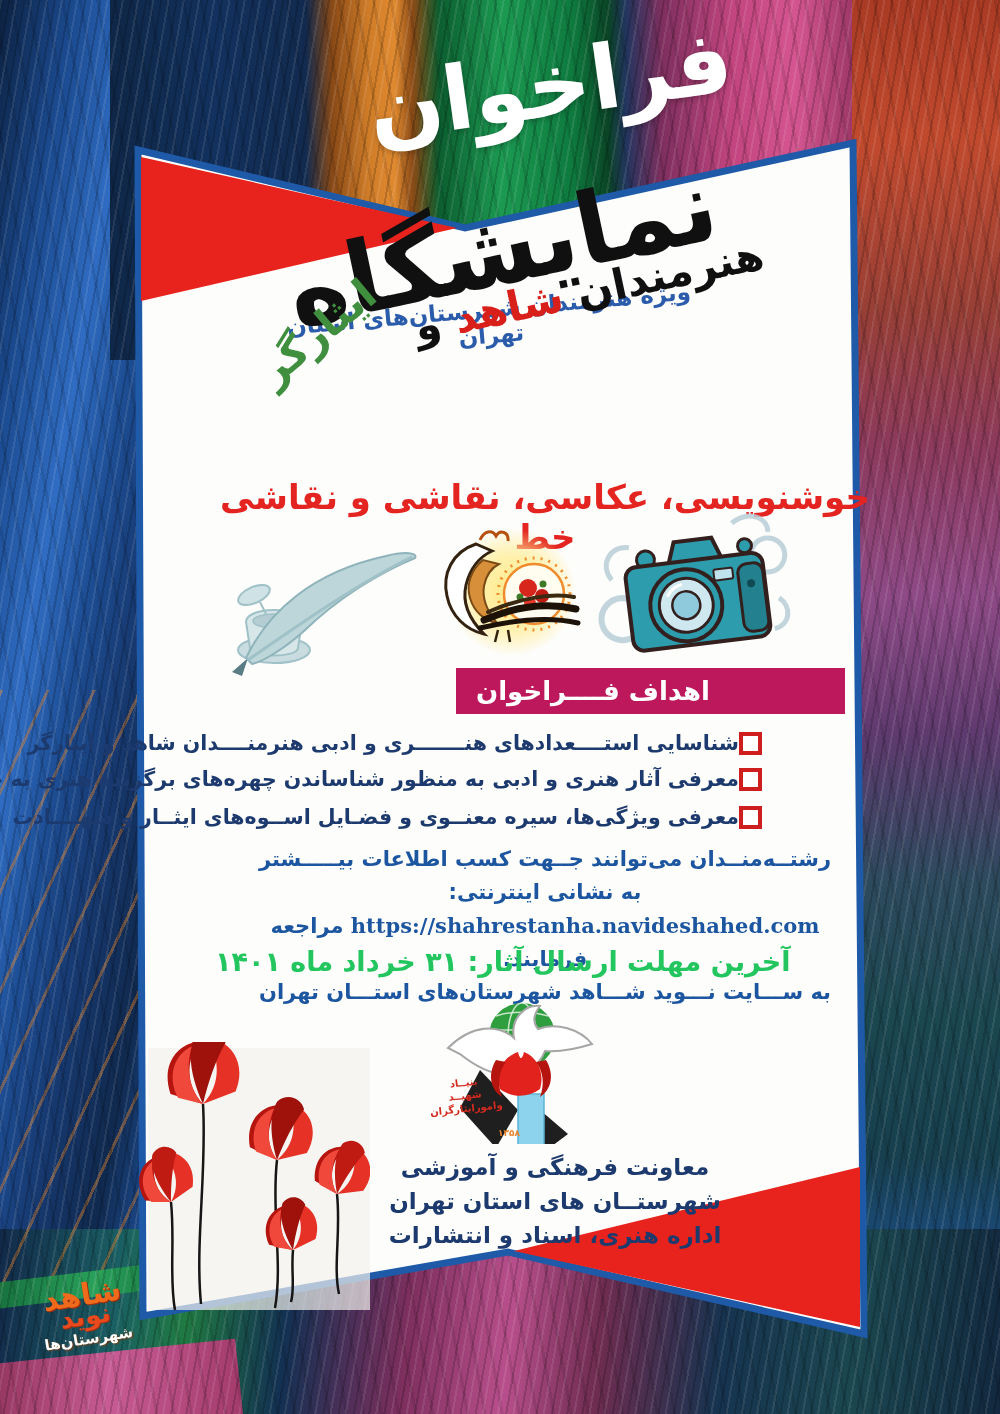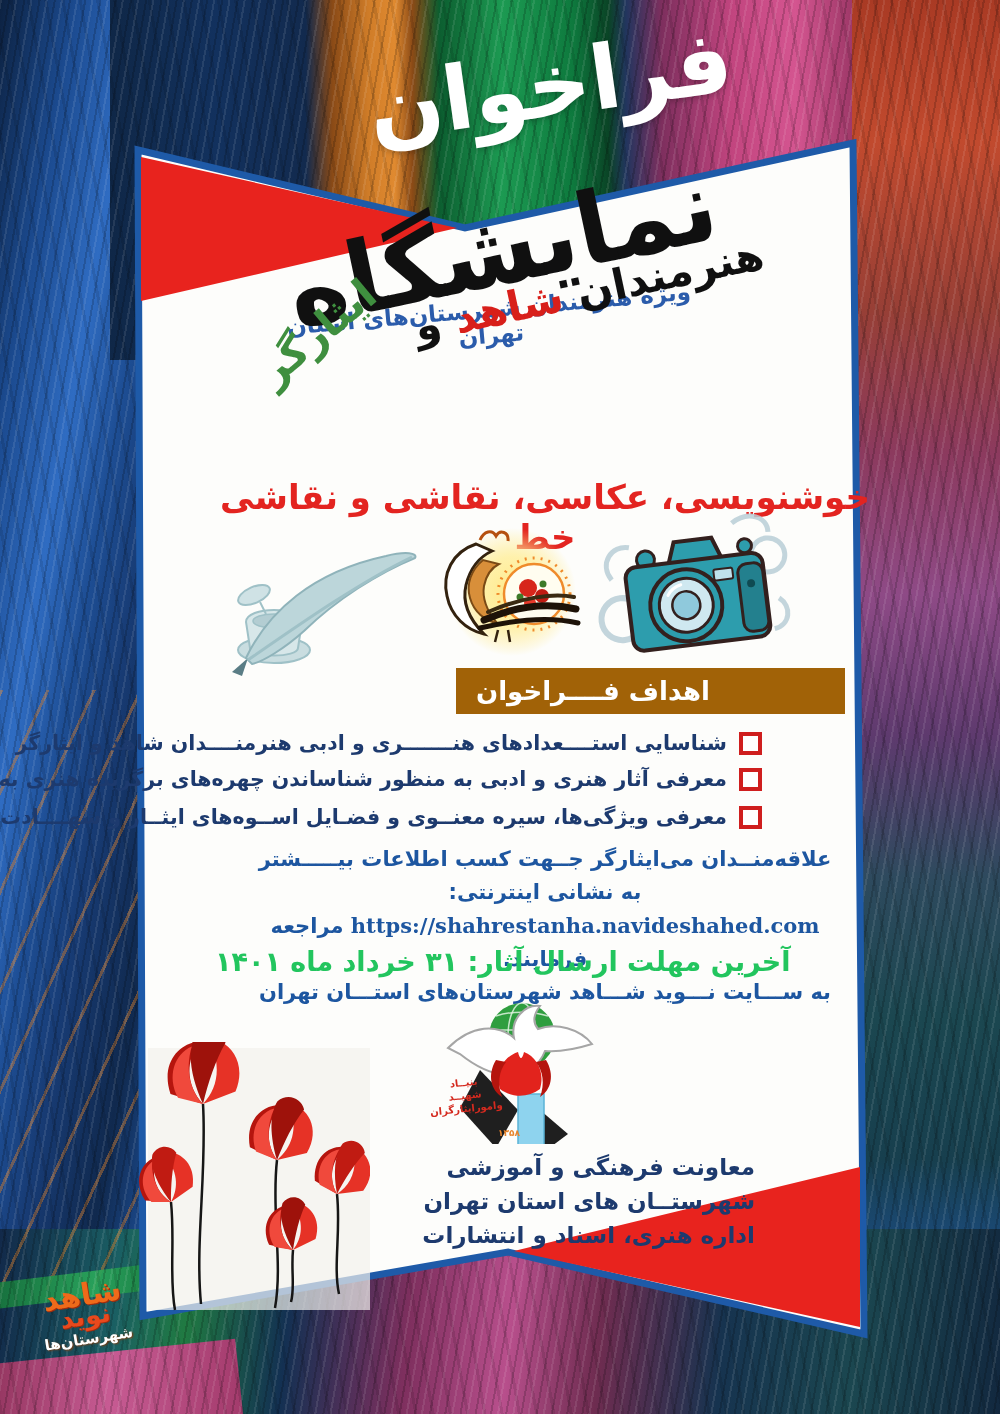--- a/index.html
+++ b/index.html
@@ -35,35 +35,35 @@
     color:#ffffff;font-size:88px;line-height:1.1;letter-spacing:2px;text-shadow:0 2px 6px rgba(0,0,0,.25);}
   .audience{left:265px;top:296px;width:450px;text-align:center;transform:rotate(-5deg);
     color:#2b5cab;font-size:23px;}
   .main-title{left:145px;top:196px;width:720px;transform:rotate(-12deg);color:#101010;}
   .mt-row1{text-align:center;font-size:100px;line-height:1.05;font-weight:bold;}
   .mt-row2{text-align:center;font-size:42px;line-height:1;font-weight:bold;margin-top:-14px;}
   .mt-red{color:#d81f1a;}
   .mt-green{color:#3f8f3f;display:inline-block;transform:rotate(-28deg) translate(-4px,-20px);}
   .fields-label{left:255px;top:444px;width:600px;text-align:center;color:#f0512a;font-size:25px;}
   .fields-value{left:205px;top:477px;width:680px;text-align:center;color:#e32420;font-size:34px;}
-  .goals-banner{left:456px;top:668px;width:389px;height:46px;background:#a16207;}
+  .goals-banner{left:456px;top:668px;width:389px;height:46px;background:#be185d;}
   .goals-banner .lbl{position:absolute;left:20px;top:0;height:46px;line-height:46px;
     color:#ffffff;font-size:26px;font-weight:bold;direction:rtl;}
-  .goal-row{position:absolute;right:238px;display:flex;align-items:center;gap:12px;direction:rtl;}
+  .goal-row{position:absolute;right:238px;display:flex;align-items:center;direction:rtl;}
   .goal-row .txt{color:#1d3a6e;font-size:20.5px;font-weight:bold;white-space:nowrap;}
   .bullet-square{width:15px;height:15px;border:4px solid #cf1e1e;background:#fff;flex:0 0 auto;}
   .g1{top:731px;} .g2{top:767px;} .g3{top:805px;margin-left:44px;}
   .info{left:235px;top:843px;width:620px;text-align:center;direction:rtl;
     color:#1d56a0;font-size:21px;line-height:33px;font-weight:bold;}
   .info .url{direction:ltr;unicode-bidi:embed;font-family:"DejaVu Serif",serif;font-size:21px;}
   .deadline{left:215px;top:946px;width:630px;text-align:left;color:#22c55e;font-size:27px;direction:rtl;}
   .logo-caption{left:428px;top:1076px;width:74px;transform:rotate(-6deg);text-align:center;
     color:#d42a1f;font-size:10px;line-height:13px;font-weight:bold;}
   .logo-year{left:498px;top:1128px;width:40px;text-align:left;color:#e8842a;font-size:9px;font-weight:bold;}
-  .organizer{left:355px;top:1150px;width:400px;direction:rtl;
+  .organizer{left:355px;top:1150px;width:400px;text-align:center;direction:rtl;
     color:#1d3a6e;font-size:23px;line-height:34px;font-weight:bold;}
   .watermark{left:10px;top:1282px;width:150px;transform:rotate(-9deg);text-align:center;direction:rtl;}
   .wm1{color:#ef6a1a;font-size:30px;font-weight:bold;line-height:26px;text-shadow:1px 1px 0 #9e2c0e;}
   .wm2{color:#e8491d;font-size:26px;font-weight:bold;line-height:24px;margin-top:-4px;text-shadow:1px 1px 0 #9e2c0e;}
   .wm3{color:#ffffff;font-size:15px;font-weight:bold;line-height:18px;margin-top:2px;text-shadow:1px 1px 2px #7a3a10;}
 </style>
 </head>
 <body>
 
 <div class="poster">
@@ -168,21 +168,21 @@
   <div class="goal-row g2">
     <span class="bullet-square"></span>
     <span class="txt">معرفی آثار هنری و ادبی به منظور شناساندن چهره‌های برگزیده هنری به جامعه</span>
   </div>
   <div class="goal-row g3">
     <span class="bullet-square"></span>
     <span class="txt">معرفی ویژگی‌ها، سیره معنــوی و فضـایل اســوه‌های ایثــار و شهــــادت</span>
   </div>
 
   <div class="abs info">
-    <div>علاقه‌منــدان می‌ایثارگر جــهت کسب اطلاعات بیـــــشتر</div>
+    <div>رشتــه‌منــدان می‌توانند جــهت کسب اطلاعات بیـــــشتر</div>
     <div>
       <span>به نشانی اینترنتی:</span>
       <span class="url">https://shahrestanha.navideshahed.com</span>
       <span>مراجعه فرمایند.</span>
     </div>
     <div>به ســـایت نـــوید شـــاهد شهرستان‌های استـــان تهران</div>
   </div>
 
   <div class="t deadline">آخرین مهلت ارسال آثار: ۳۱ خرداد ماه ۱۴۰۱</div>
 

